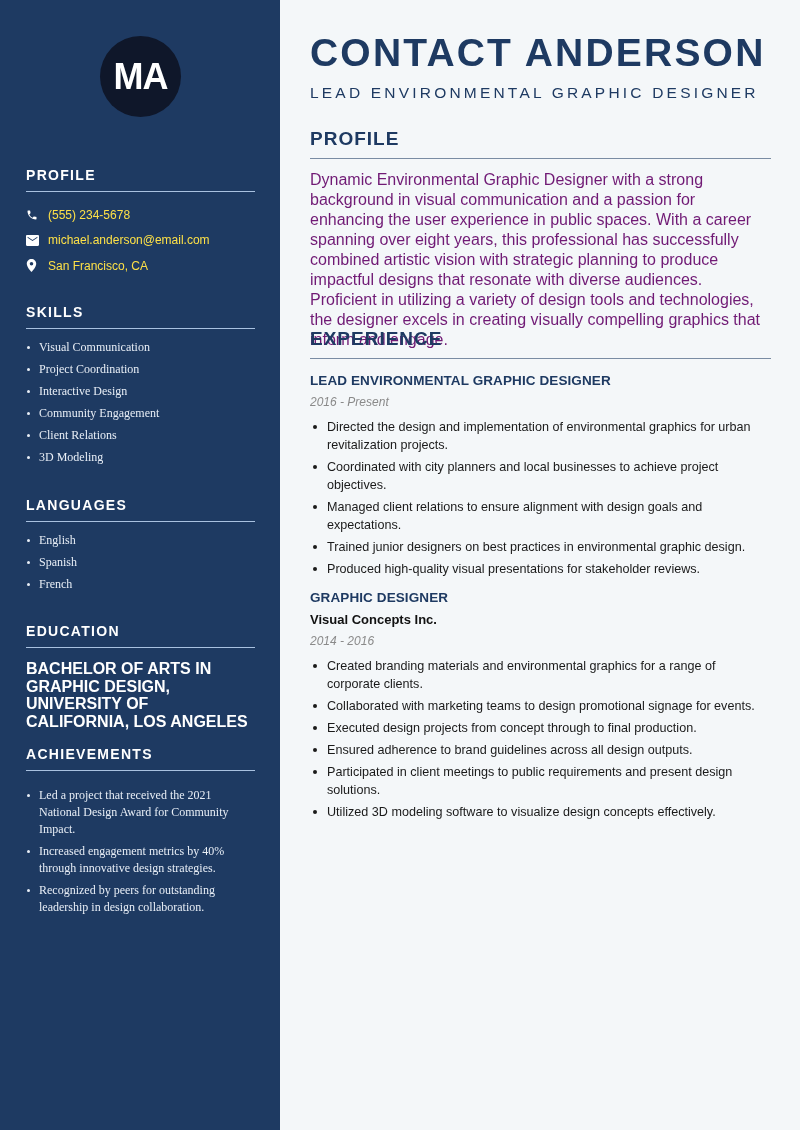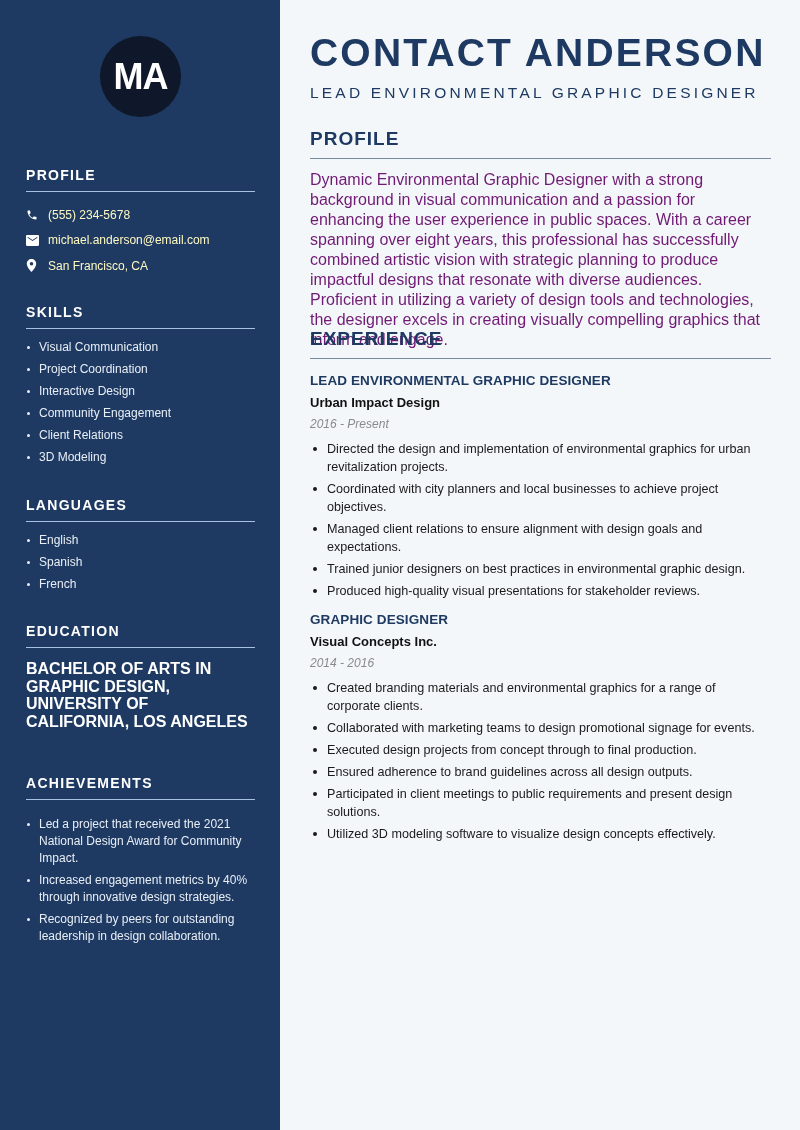--- a/index.html
+++ b/index.html
@@ -27,24 +27,24 @@
   }
   .side-section { position: absolute; left: 26px; width: 229px; }
   .side-title {
     font-weight: bold; font-size: 14px; letter-spacing: 1.3px;
     padding-bottom: 8px;
     border-bottom: 1.5px solid #a9c1e0;
     margin-bottom: 10px;
   }
   .contact-row {
     display: flex; align-items: center;
-    font-size: 12px; height: 25.5px; color: #fef9c3;
+    font-size: 12px; height: 25.5px; color: #fde047;
   }
   .contact-row .ic { width: 22px; display: inline-flex; align-items: center; }
-  .side-list { list-style: none; }
+  .side-list { list-style: none; font-family: Liberation Serif, serif; }
   .side-list li {
     position: relative; padding-left: 13px;
     font-size: 12px; color: #e8eef6;
     line-height: 17px; margin-bottom: 5px;
   }
   .side-list li::before {
     content: ""; position: absolute; left: 1px; top: 7px;
     width: 3px; height: 3px; border-radius: 50%; background: #e8eef6;
   }
   .edu-text {
@@ -145,21 +145,21 @@
       <li>French</li>
     </ul>
   </section>
 
   <section class="side-section" style="top:623px;">
     <div class="side-title">EDUCATION</div>
     <div class="edu-text" style="margin-top:12px;">BACHELOR OF ARTS IN GRAPHIC DESIGN, UNIVERSITY OF CALIFORNIA, LOS ANGELES</div>
   </section>
 
   <section class="side-section" style="top:746px;">
-    <div class="side-title" style="margin-bottom:16px;margin-top:29px;">ACHIEVEMENTS</div>
+    <div class="side-title" style="margin-bottom:16px;">ACHIEVEMENTS</div>
     <ul class="side-list">
       <li>Led a project that received the 2021 National Design Award for Community Impact.</li>
       <li>Increased engagement metrics by 40% through innovative design strategies.</li>
       <li>Recognized by peers for outstanding leadership in design collaboration.</li>
     </ul>
   </section>
 </aside>
 
 <main class="main">
   <h1 class="name">CONTACT ANDERSON</h1>
@@ -168,21 +168,20 @@
   <section class="main-section" style="top:128px;">
     <div class="main-title">PROFILE</div>
     <p class="profile-text" style="margin-top:11px;">Dynamic Environmental Graphic Designer with a strong background in visual communication and a passion for enhancing the user experience in public spaces. With a career spanning over eight years, this professional has successfully combined artistic vision with strategic planning to produce impactful designs that resonate with diverse audiences. Proficient in utilizing a variety of design tools and technologies, the designer excels in creating visually compelling graphics that inform and engage.</p>
   </section>
 
   <section class="main-section" style="top:328px;">
     <div class="main-title">EXPERIENCE</div>
 
     <div style="margin-top:14px;">
       <div class="job-title">LEAD ENVIRONMENTAL GRAPHIC DESIGNER</div>
-      <div class="company">Urban Impact Design</div>
       <div class="dates">2016 - Present</div>
       <ul class="bullets">
         <li>Directed the design and implementation of environmental graphics for urban revitalization projects.</li>
         <li>Coordinated with city planners and local businesses to achieve project objectives.</li>
         <li>Managed client relations to ensure alignment with design goals and expectations.</li>
         <li>Trained junior designers on best practices in environmental graphic design.</li>
         <li>Produced high-quality visual presentations for stakeholder reviews.</li>
       </ul>
     </div>
 

